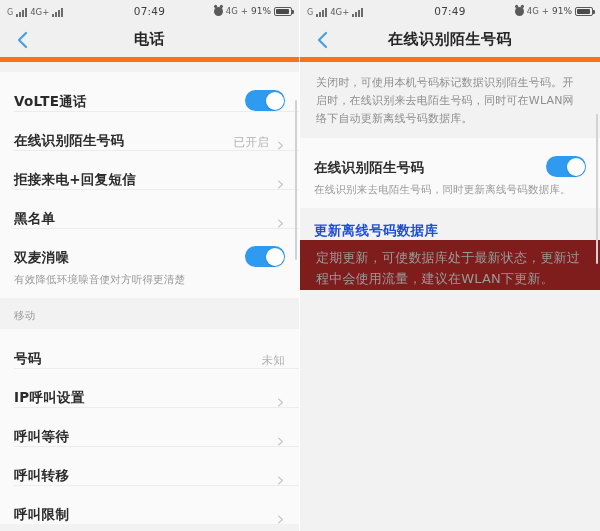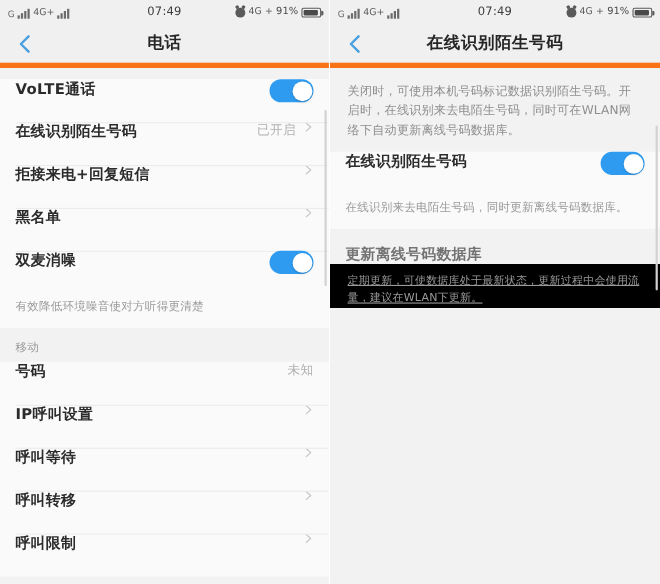--- a/index.html
+++ b/index.html
@@ -92,21 +92,21 @@
     height: 469px;
     background: #f2f2f2;
     position: relative;
     overflow: hidden;
   }
   .gap { height: 10px; background: #f2f2f2; }
   .group { background: #fafafa; }
 
   .row {
     height: 39px;
-    display: flex; align-items: flex-start;
+    display: flex; align-items: flex-end;
     padding: 0 14px;
     position: relative;
     cursor: pointer;
     background: #fafafa;
   }
   .row + .row::before {
     content:""; position: absolute; left: 14px; right: 0; top: 0;
     height: 1px; background: #ececec;
   }
   .row-label { font-size: 13.5px; color: #2b2b2b; font-weight: bold; letter-spacing: .3px; }
@@ -193,30 +193,29 @@
   .hangup span {
     display:block; width: 17px; height: 17px;
     border-radius: 50%;
     border: 4px solid #e0392b;
     border-bottom-color: transparent;
     border-left-color: transparent;
     border-right-color: transparent;
   }
   .bighead {
     padding: 14px 14px 0;
-    font-size: 13.5px; font-weight: bold; color: #737373;
+    font-size: 13.5px; font-weight: bold; color: #1d4ed8;
     background: #f2f2f2;
     letter-spacing: .3px;
   }
   .bigdesc {
     padding: 8px 16px 0;
-    font-size: 10px; color: #9a9a9a; line-height: 1.6;
-    background: #000000;
+    font-size: 13px; color: #9a9a9a; line-height: 1.6;
+    background: #7f1d1d;
     letter-spacing: .2px;
-    text-decoration: underline;
   }
 
   
   .scrollbar {
     position: absolute; top: 38px; right: 2px;
     width: 2px; height: 160px;
     background: #d2d2d2; border-radius: 1px;
   }
   .scrollbar.r2 { top: 52px; height: 150px; }
 </style>

